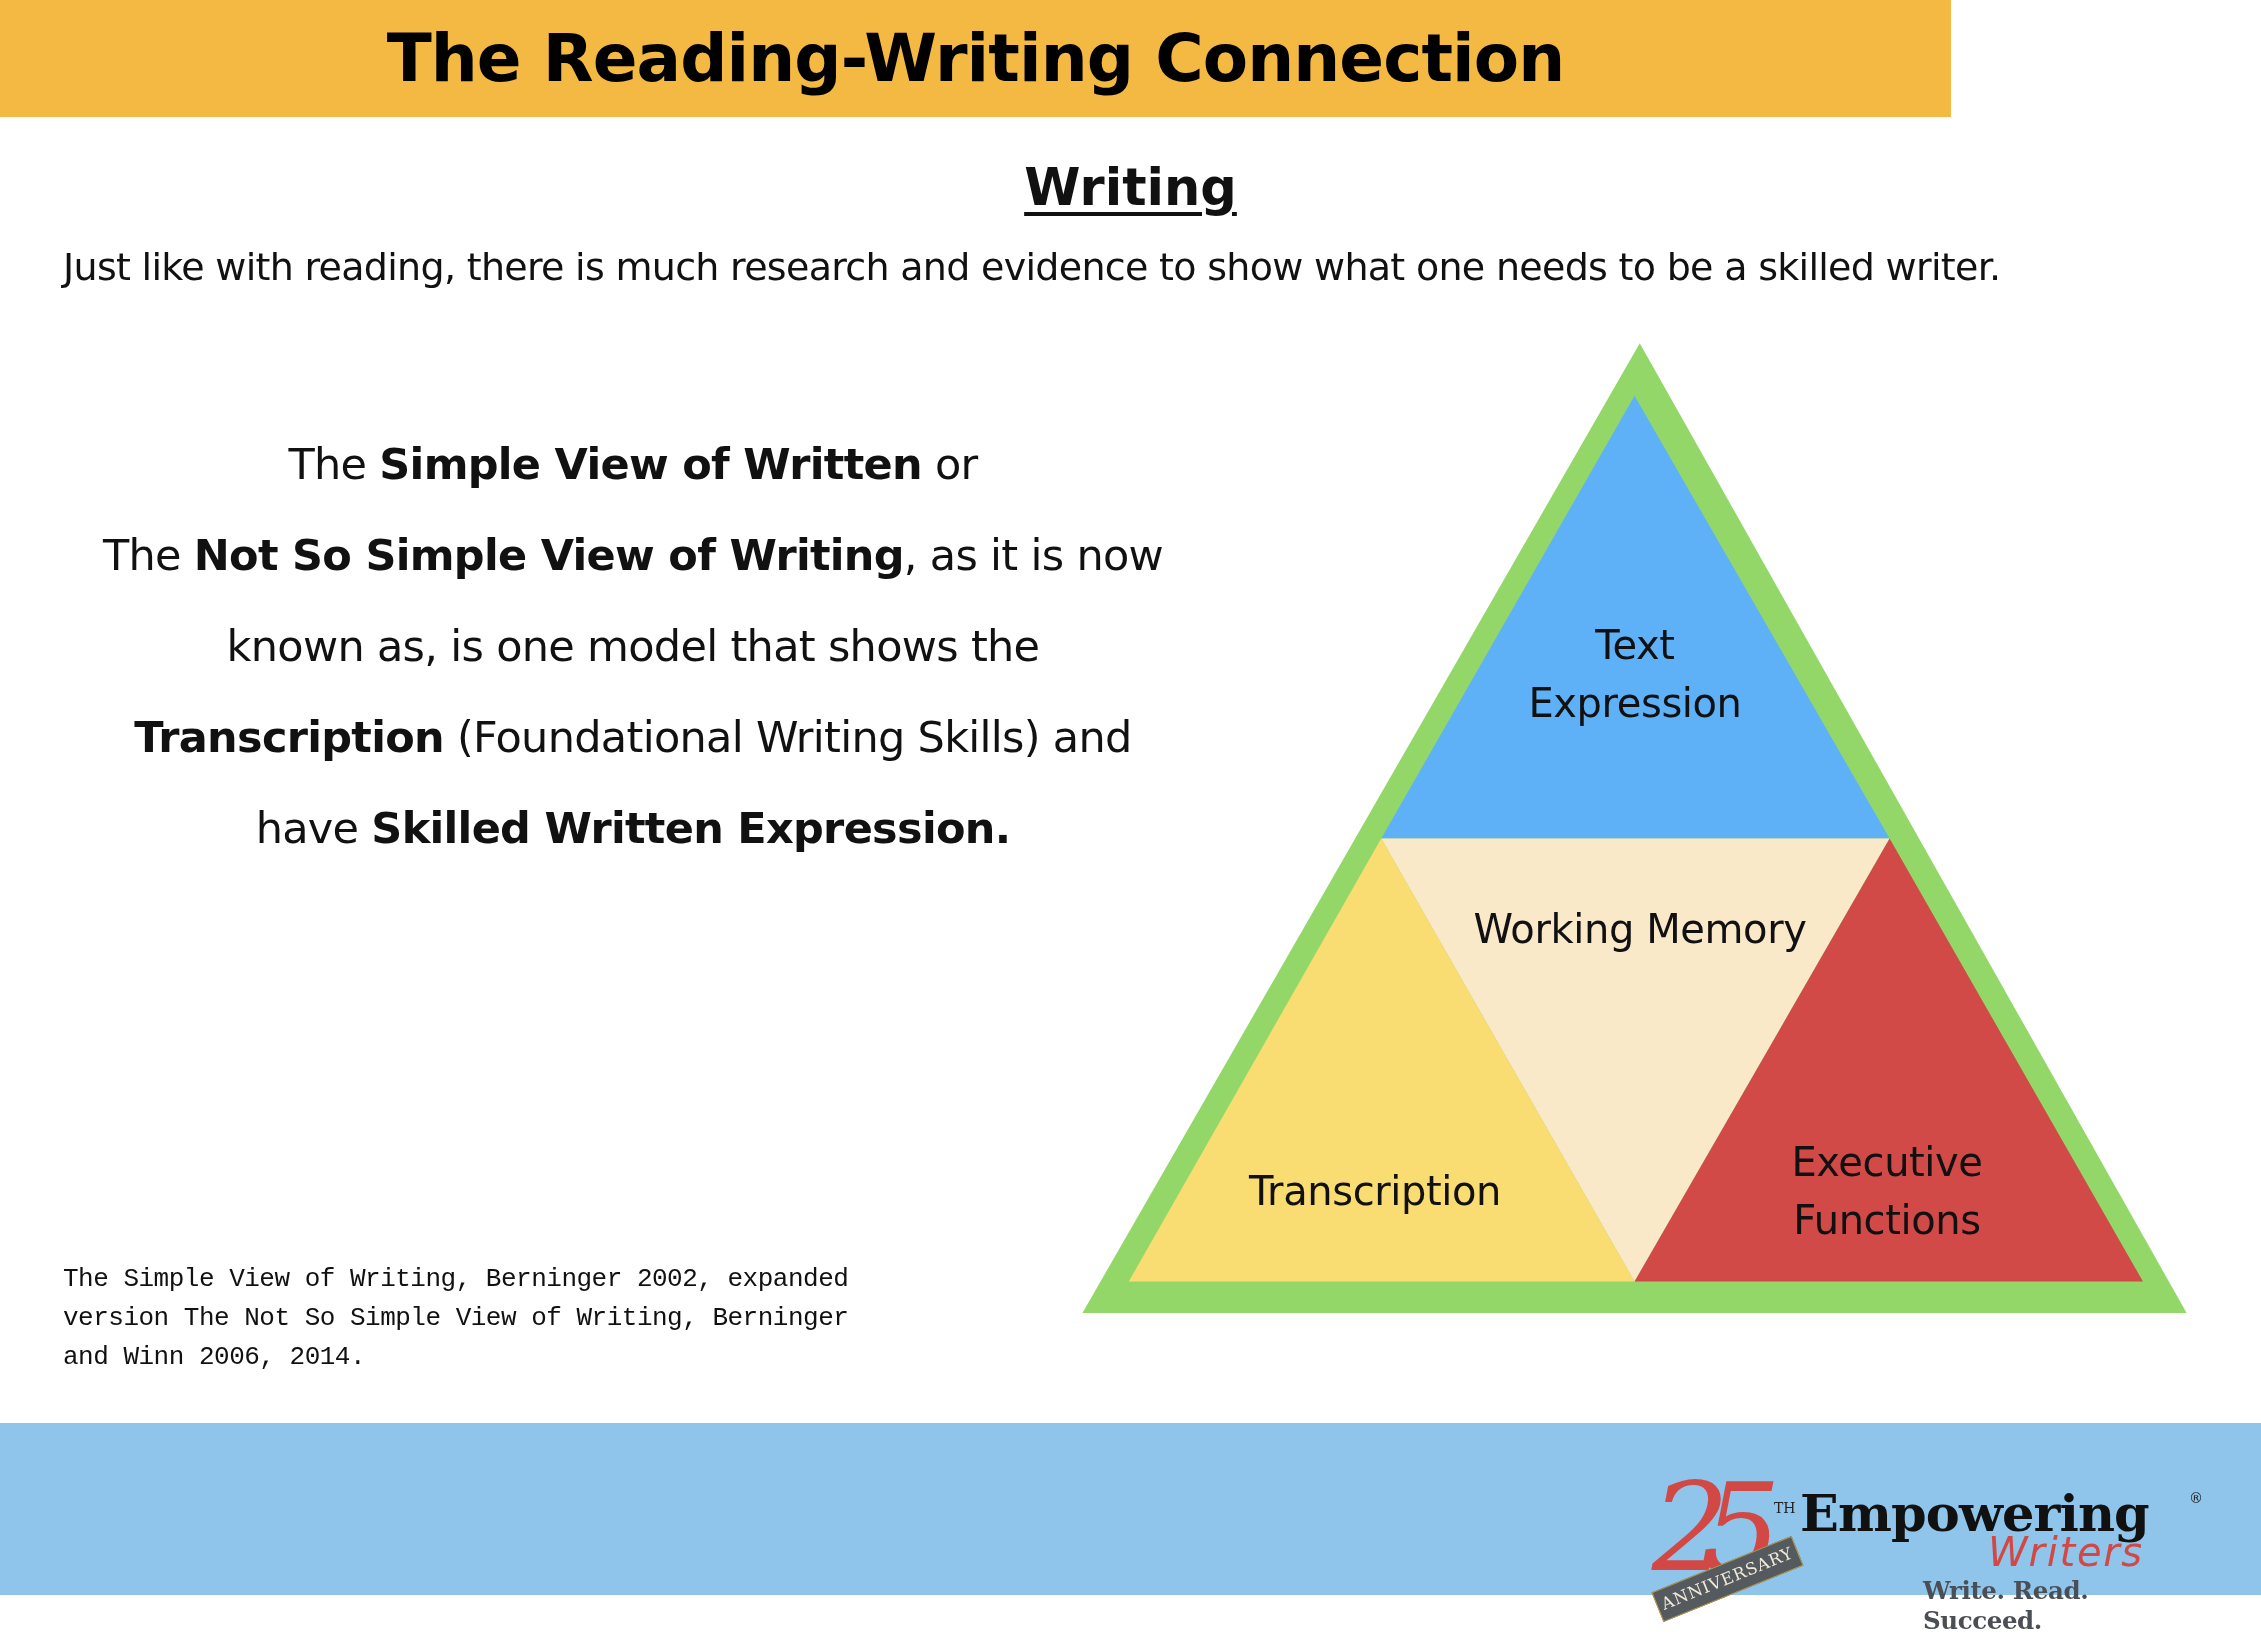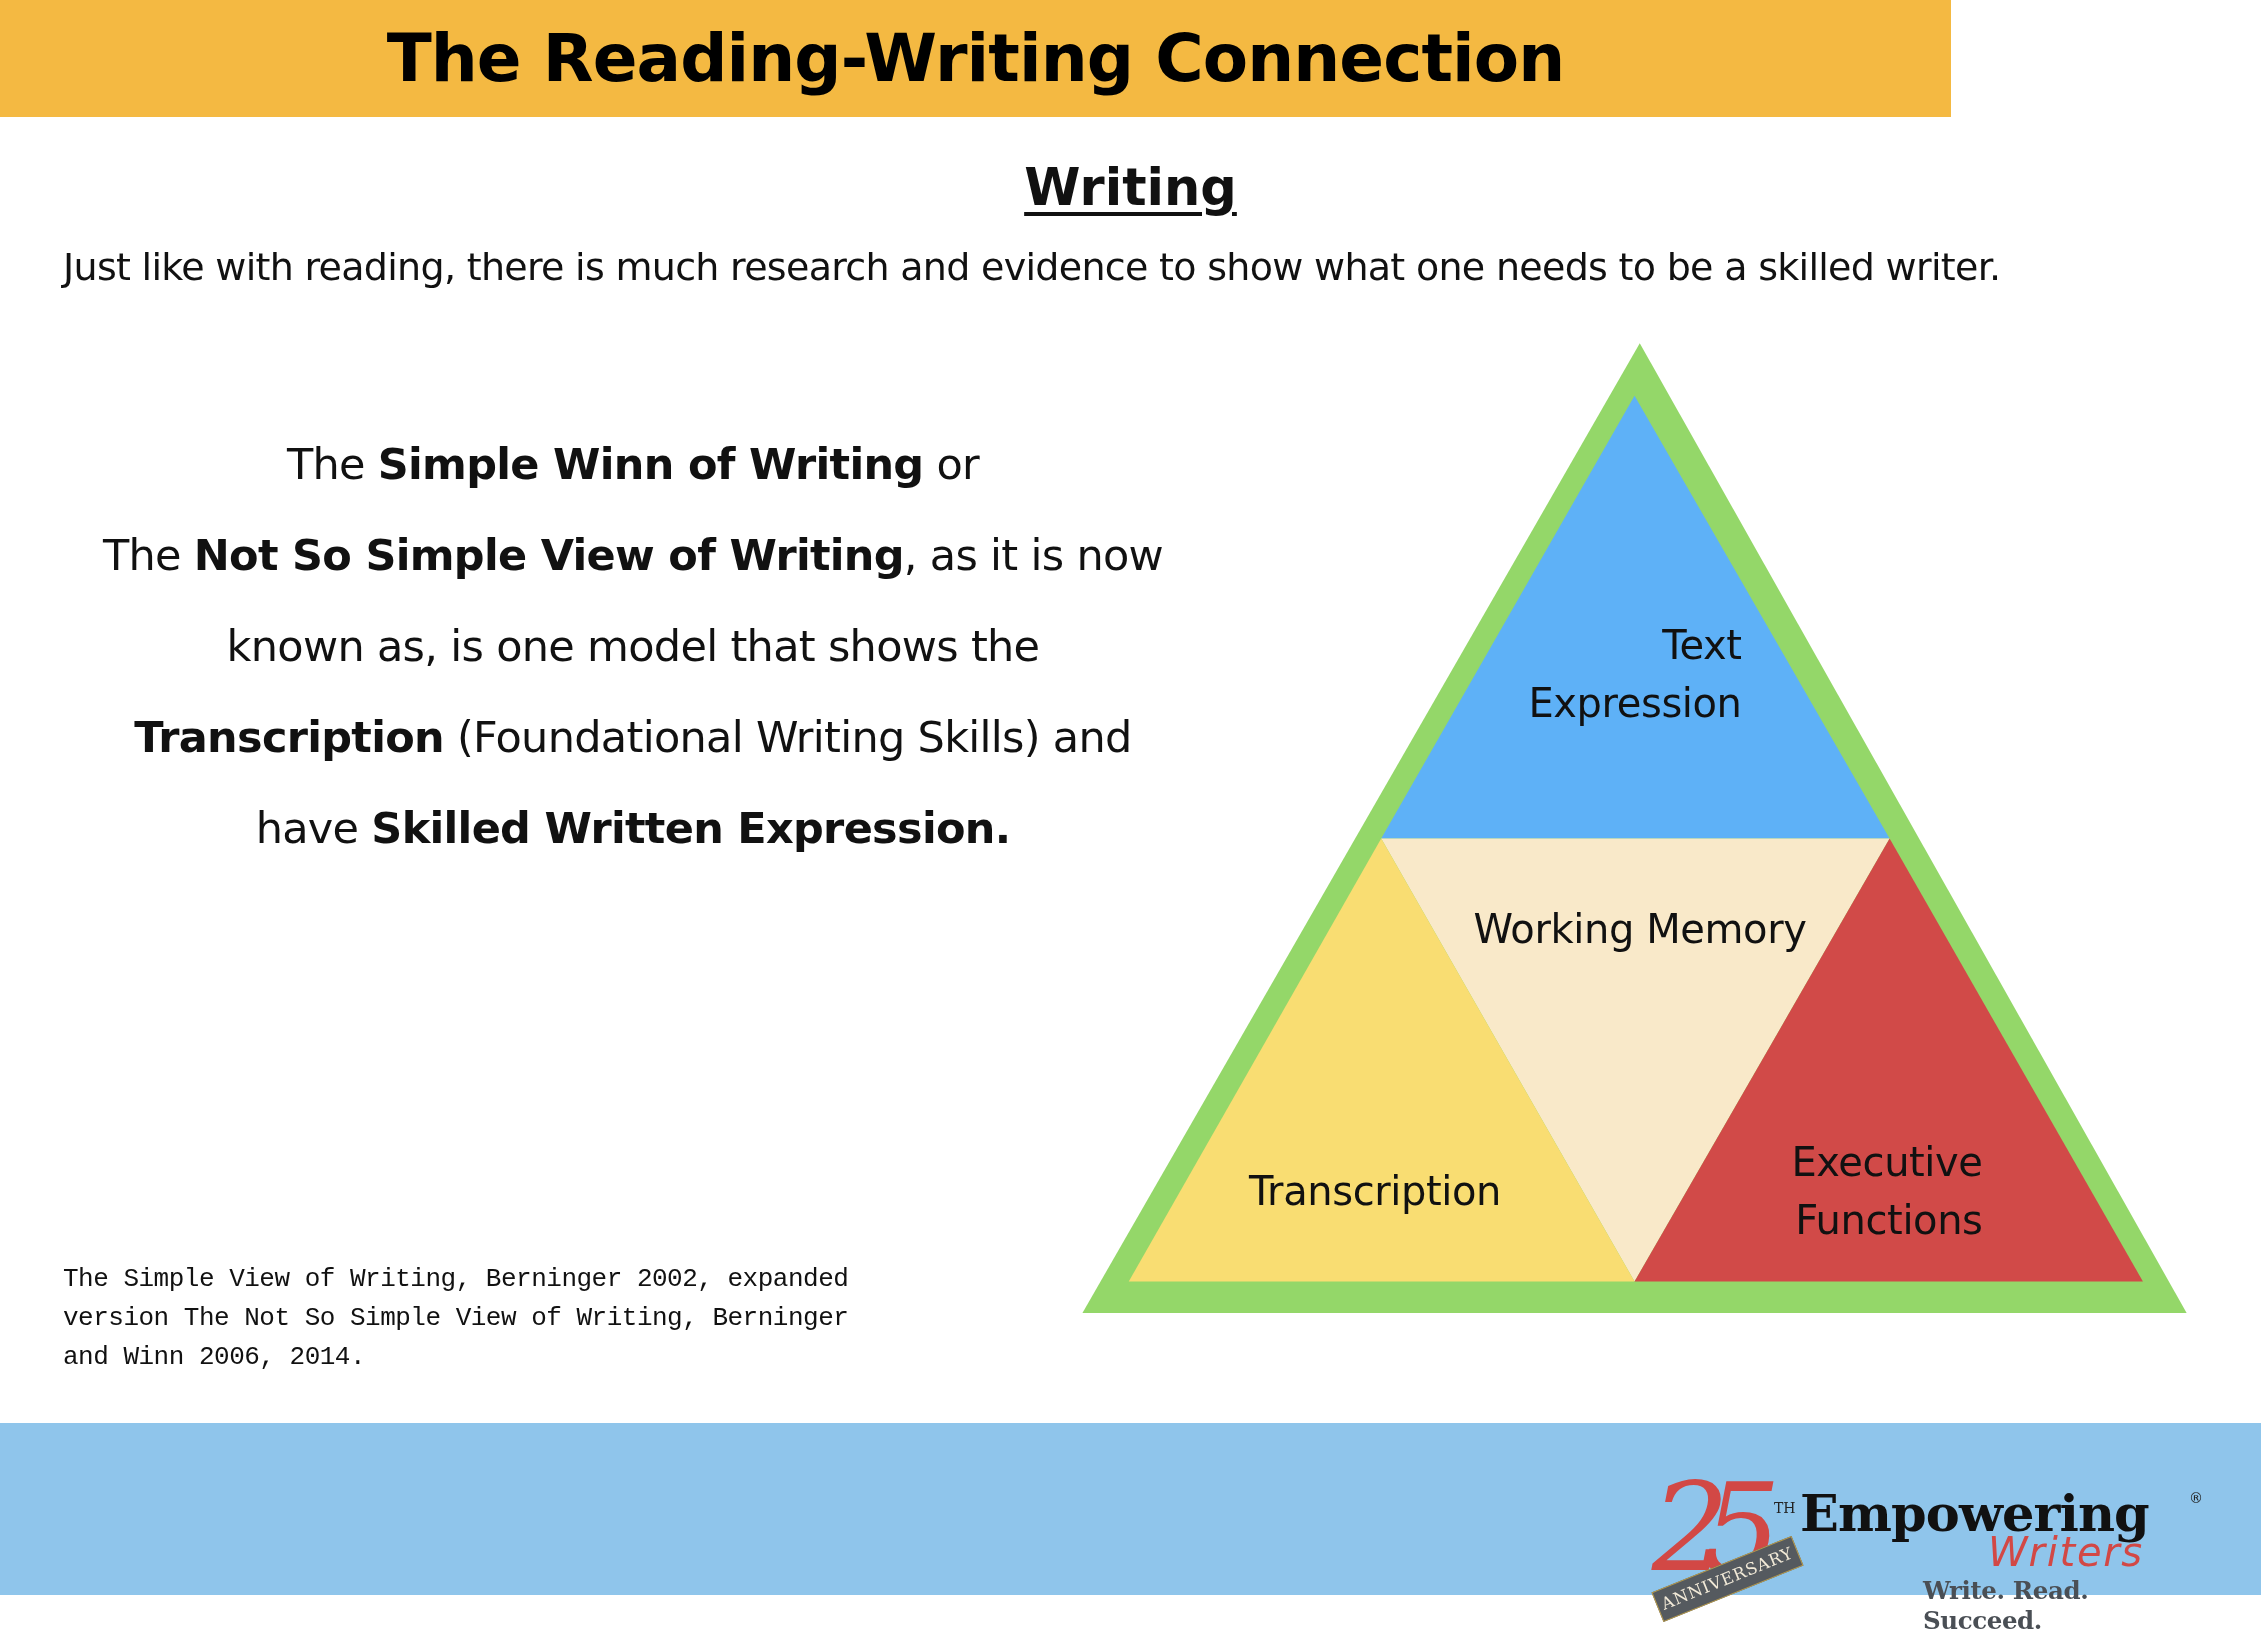--- a/index.html
+++ b/index.html
@@ -29,21 +29,21 @@
     font-family: "DejaVu Sans", sans-serif; font-size: 43px; line-height: 91px; letter-spacing: -0.7px;
   }
   .explain b { font-weight: bold; }
   .citation {
     position: absolute; left: 63px; top: 1260px; width: 804px;
     font-family: Liberation Mono, monospace; font-size: 26px; line-height: 39px; letter-spacing: -0.5px;
   }
   .diagram { position: absolute; left: 0; top: 0; width: 2261px; height: 1651px; pointer-events: none; }
   .diagram svg { position: absolute; left: 0; top: 0; }
   .tri-label {
-    position: absolute; text-align: right; font-family: "DejaVu Sans", sans-serif;
+    position: absolute; text-align: center; font-family: "DejaVu Sans", sans-serif;
     font-size: 40px; line-height: 58px; color: #111; letter-spacing: -0.4px; white-space: nowrap;
     transform: translateX(-50%);
   }
   .footer {
     position: absolute; left: 0; top: 1423px; width: 2261px; height: 172px; background: #8FC5EB;
   }
   .logo { position: absolute; left: 1643px; top: 1477px; width: 559px; height: 140px; }
   .logo-25 {
     position: absolute; left: 8.7px; top: -8.7px; font-family: "DejaVu Serif", serif; font-size: 122px;
     color: #D24845; font-style: italic; letter-spacing: -26px; line-height: 122px;
@@ -73,21 +73,21 @@
 
 <div class="header">
   <h1>The Reading-Writing Connection</h1>
 </div>
 
 <div class="section-title">Writing</div>
 
 <div class="intro">Just like with reading, there is much research and evidence to show what one needs to be a skilled writer.</div>
 
 <div class="explain">
-  <div><span>The </span><b>Simple Winn of Writing</b><span> or</span></div>
+  <div><span>The </span><b>Simple View of Written</b><span> or</span></div>
   <div><span>The </span><b>Not So Simple View of Writing</b><span>, as it is now</span></div>
   <div><span>known as, is one model that shows the</span></div>
   <div><b>Transcription</b><span> (Foundational Writing Skills) and</span></div>
   <div><span>have </span><b>Skilled Written Expression.</b></div>
 </div>
 
 <div class="citation">The Simple View of Writing, Berninger 2002, expanded version The Not So Simple View of Writing, Berninger and Winn 2006, 2014.</div>
 
 <div class="diagram">
   <svg width="2261" height="1651" viewBox="0 0 2588 1890">

